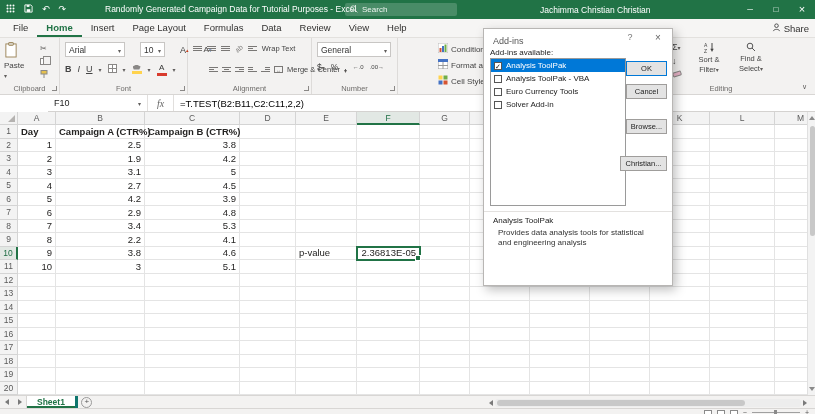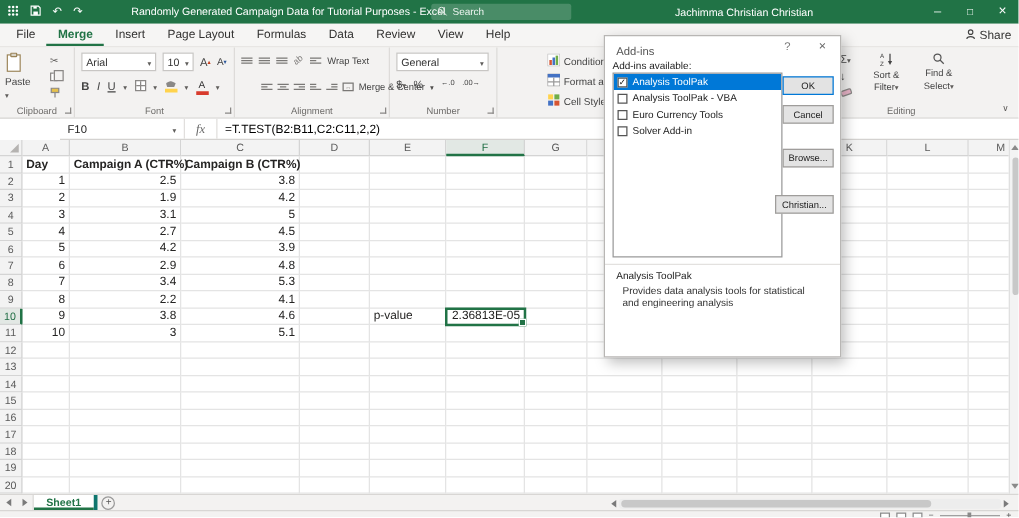--- a/index.html
+++ b/index.html
@@ -32,21 +32,21 @@
   .glabel{position:absolute;bottom:1px;left:0;right:0;text-align:center;font-size:7.5px;color:#6e6c6a;}
   .launcher{position:absolute;right:2px;bottom:3px;width:5px;height:5px;border-right:1px solid #8a8886;border-bottom:1px solid #8a8886;}
   .dd::before{content:"▾";font-size:6px;color:#605e5c;}
   .g-clip{left:0;width:60px;} .g-font{left:60px;width:128px;} .g-align{left:188px;width:124px;}
   .g-num{left:312px;width:86px;} .g-styles{left:398px;width:270px;} .g-edit{left:668px;width:106px;border-right:none;}
   .paste{position:absolute;left:4px;top:4px;width:30px;height:40px;display:flex;flex-direction:column;align-items:flex-start;gap:1px;font-size:8px;color:#444;}
   .clip-col{position:absolute;left:40px;top:6px;display:flex;flex-direction:column;gap:4px;}
   .mini{font-size:8px;height:9px;line-height:9px;color:#5f5d5b;display:flex;align-items:center;gap:1px;}
   .ic-copy{position:relative;width:6px;height:7px;border:1px solid #8a8886;background:#fff;display:inline-block;}
   .ic-copy::after{content:"";position:absolute;left:2px;top:-3px;width:6px;height:7px;border:1px solid #8a8886;background:#f3f2f1;}
-  .frow1{position:absolute;left:5px;top:4px;display:flex;align-items:center;gap:5px;}
+  .frow1{position:absolute;left:5px;top:4px;display:flex;align-items:center;gap:15px;}
   .frow2{position:absolute;left:5px;top:24px;display:flex;align-items:center;gap:6px;font-size:9px;color:#444;}
   .combo{height:15px;background:#fff;border:1px solid #c8c6c4;display:flex;align-items:center;justify-content:space-between;padding:0 3px;font-size:8.5px;color:#333;}
   .font-name{width:60px;} .font-size{width:25px;}
   .tbtn{display:inline-flex;align-items:center;color:#444;}
   .grow::before{content:"A";font-size:9px;} .grow::after{content:"▴";font-size:5px;vertical-align:top;color:#c43e1c;}
   .shrink::before{content:"A";font-size:8px;} .shrink::after{content:"▾";font-size:5px;color:#2b579a;}
   .fmt-b{font-weight:bold;} .fmt-i{font-style:italic;} .fmt-u{text-decoration:underline;}
   .ic-borders{width:9px;height:9px;border:1px solid #8a8886;position:relative;display:inline-block;background:#fff;}
   .ic-borders::before{content:"";position:absolute;left:0;right:0;top:3.5px;height:1px;background:#8a8886;}
   .ic-borders::after{content:"";position:absolute;top:0;bottom:0;left:3.5px;width:1px;background:#8a8886;}
@@ -185,21 +185,21 @@
     <div class="winctl">
       <span class="winmin"></span>
       <span class="winmax"></span>
       <span class="winclose"></span>
     </div>
   </div>
 
   <div class="tabsrow">
     <div class="rtabs" id="ribbon-tabs">
         <div class="rtab">File</div>
-        <div class="rtab active">Merge</div>
+        <div class="rtab active">Home</div>
         <div class="rtab">Insert</div>
         <div class="rtab">Page Layout</div>
         <div class="rtab">Formulas</div>
         <div class="rtab">Data</div>
         <div class="rtab">Review</div>
         <div class="rtab">View</div>
         <div class="rtab">Help</div>
       </div>
     <div class="share-btn">
       <span>

